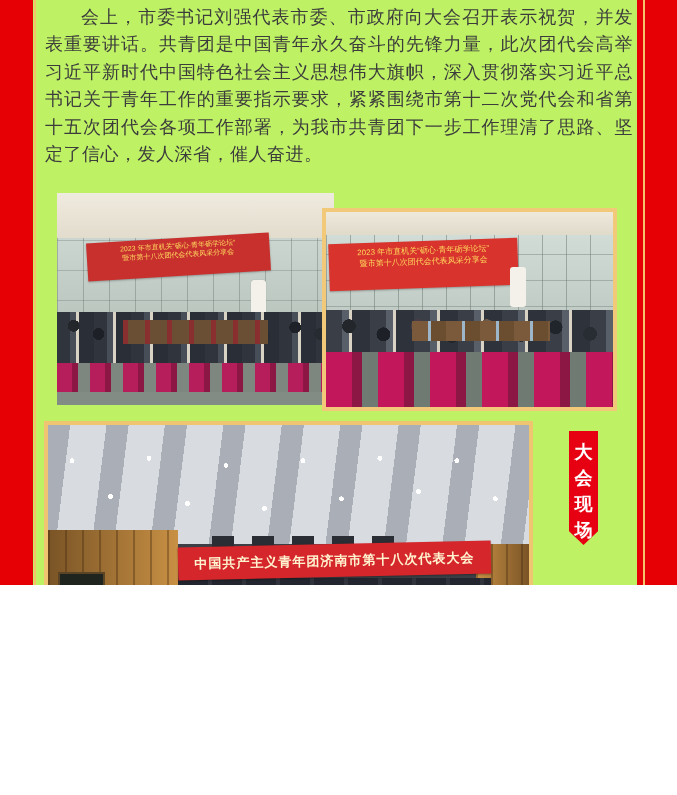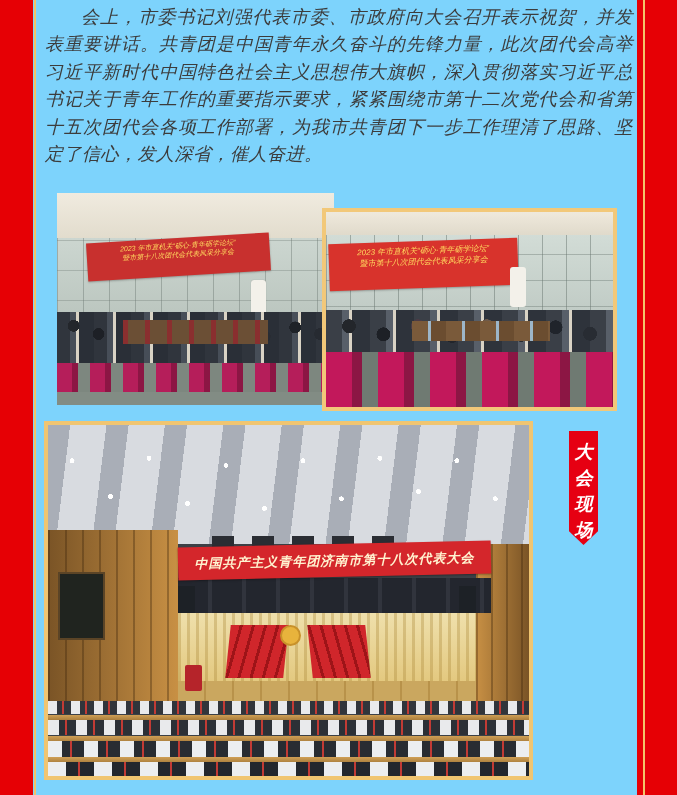--- a/index.html
+++ b/index.html
@@ -1,17 +1,17 @@
 <!DOCTYPE html>
 <html><head>
 <meta charset="utf-8">
 <style>
   html,body{margin:0;padding:0;}
   body{font-family:"Liberation Sans","DejaVu Sans",sans-serif;background:#ffffff;}
-  .page{position:relative;width:677px;height:795px;background:#7dd3fc;overflow:hidden;font-style:italic;}
+  .page{position:relative;width:677px;height:585px;background:#bef264;overflow:hidden;}
 
   
   .redbar{position:absolute;top:0;bottom:0;background:#e60005;}
   .redbar.left{left:0;width:33px;}
   .redbar.right{left:637px;width:40px;}
   .goldline{position:absolute;top:0;bottom:0;width:2px;background:#f3c469;z-index:2;}
   .goldline.left{left:34px;}
   .goldline.right{left:643px;}
 
   

